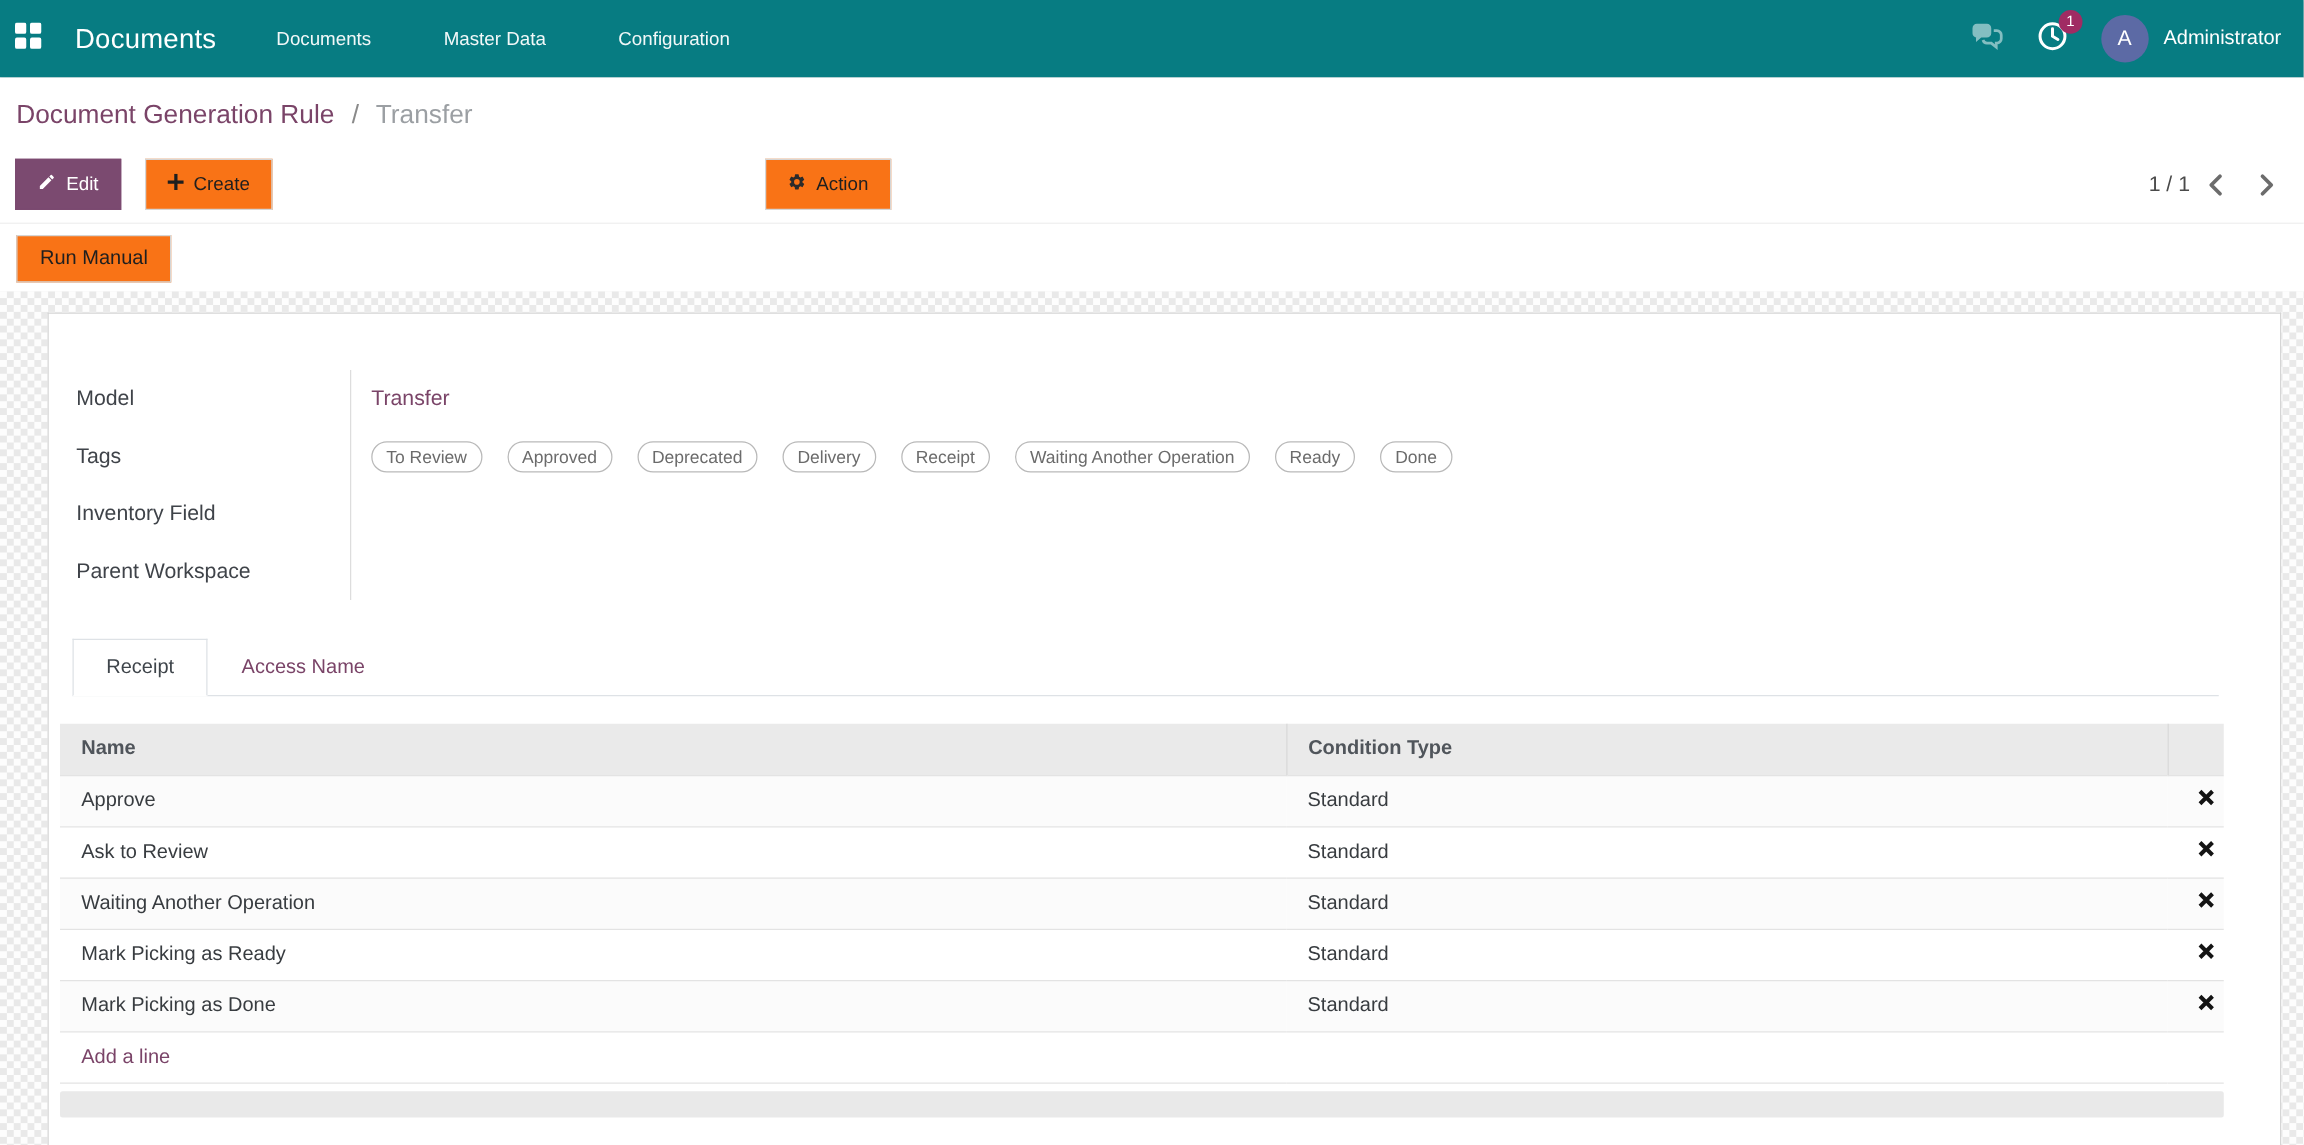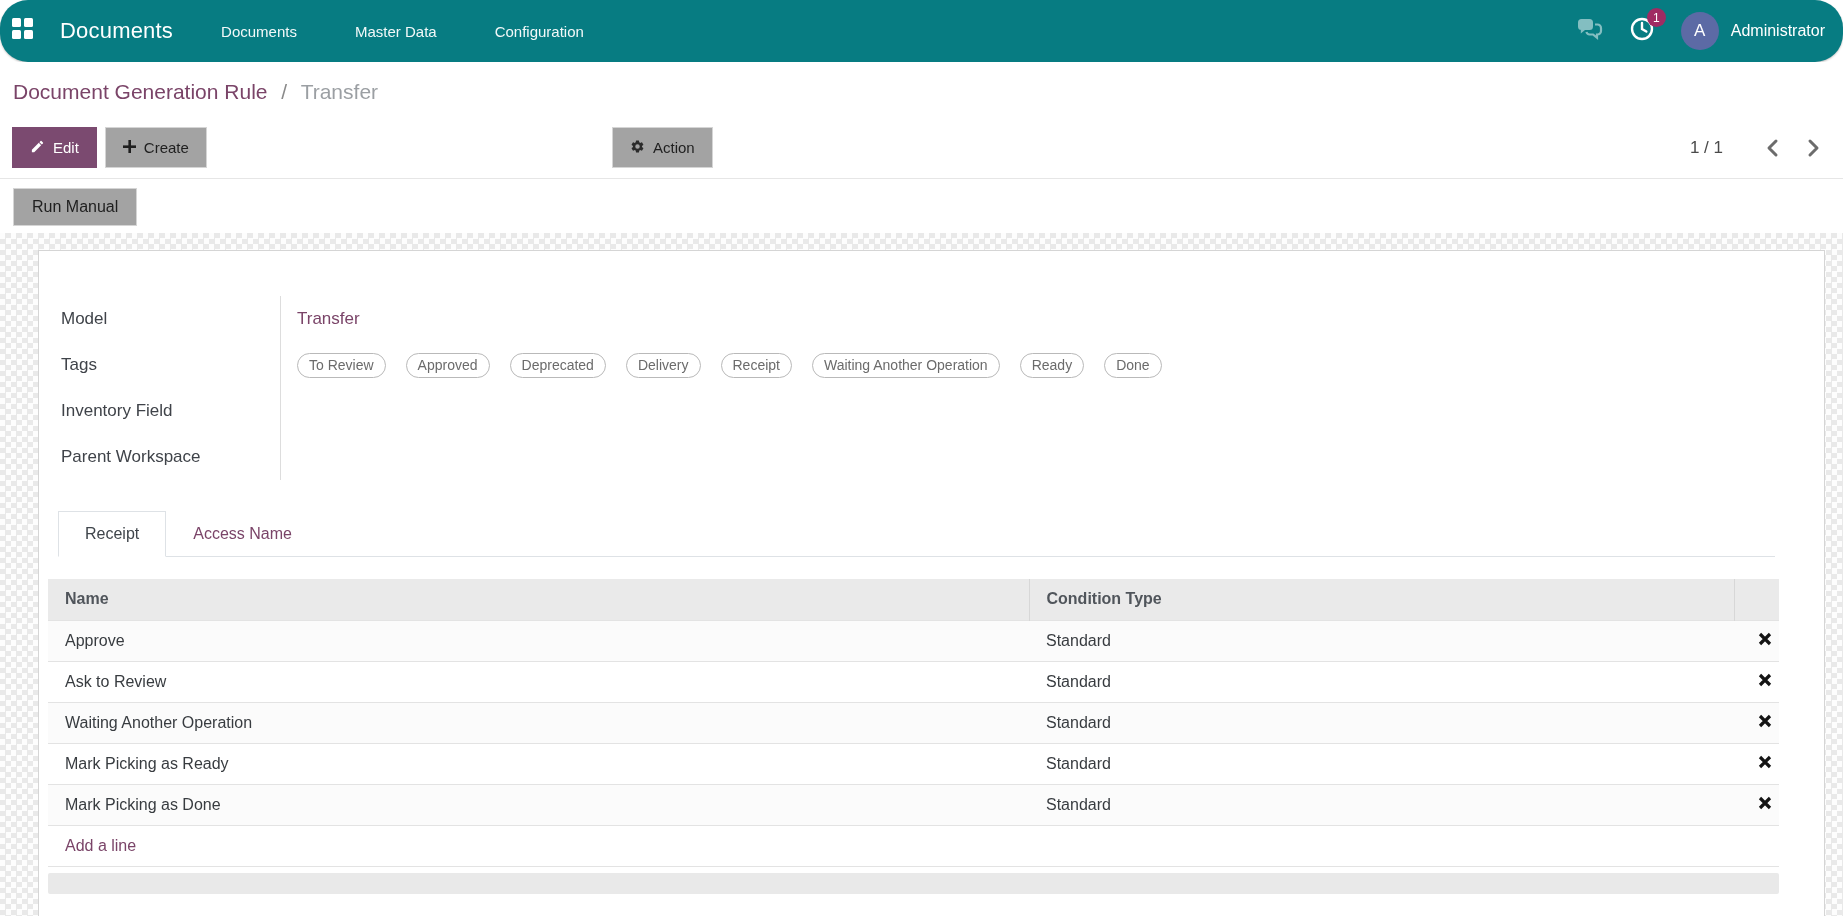--- a/index.html
+++ b/index.html
@@ -6,21 +6,21 @@
   html,body { margin:0; padding:0; }
   body {
     width:1843px; height:916px; overflow:hidden;
     font-family:"Liberation Sans","DejaVu Sans",sans-serif;
     background:#fff; color:#333;
   }
 
   
   .navbar {
     height:62px; background:#077c82; display:flex; align-items:center;
-    color:#fff; position:relative; box-shadow:0 1px 2px rgba(0,0,0,.25);border-radius:28px;
+    color:#fff; position:relative; box-shadow:0 1px 2px rgba(0,0,0,.25);
   }
   .apps-btn { width:46px; height:62px; display:flex; align-items:center; justify-content:center; cursor:pointer; }
   .brand { font-size:22px; font-weight:500; margin-left:14px; margin-right:48px; letter-spacing:.2px; }
   .nav-items { display:flex; gap:58px; font-size:15px; }
   .nav-item { cursor:pointer; opacity:.95; }
   .nav-right { margin-left:auto; display:flex; align-items:center; gap:26px; padding-right:18px; }
   .icon-btn { position:relative; display:flex; align-items:center; cursor:pointer; }
   .activity-badge {
     position:absolute; top:-8px; right:-11px; min-width:19px; height:19px; border-radius:10px;
     background:#a02b63; color:#fff; font-size:12px; display:flex; align-items:center; justify-content:center;
@@ -32,29 +32,29 @@
     display:flex; align-items:center; justify-content:center; font-size:17px;
   }
   .user-name { font-size:16px; }
 
   
   .cp-top { position:relative; height:116px; background:#fff; }
   .breadcrumb { position:absolute; left:13px; top:18px; font-size:21px; }
   .breadcrumb .bc-parent { color:#7a4468; cursor:pointer; }
   .breadcrumb .bc-sep { color:#8a8a8a; margin:0 8px; }
   .breadcrumb .bc-current { color:#9b9fa3; }
-  .btn-row { position:absolute; left:12px; top:65px; display:flex; gap:8px; }
+  .btn-row { position:absolute; left:12px; top:65px; display:flex; gap:19px; }
   .btn {
     height:41px; display:inline-flex; align-items:center; gap:8px;
-    font-size:15px; padding:0 17px; border:1px solid #d5d5d5; background:#a3a3a3; color:#1f1f1f;
+    font-size:15px; padding:0 17px; border:1px solid #d5d5d5; background:#f97316; color:#1f1f1f;
     cursor:pointer; white-space:nowrap;
   }
   .btn-primary { background:#7b4a70; border-color:#7b4a70; color:#fff; }
   .action-btn { position:absolute; left:612px; top:65px; }
-  .pager { position:absolute; right:22px; top:65px; height:41px; display:flex; align-items:center; gap:42px; }
+  .pager { position:absolute; right:22px; top:65px; height:41px; display:flex; align-items:center; gap:13px; }
   .pager-value { font-size:17px; color:#4a4a4a; }
   .pager-arrows { display:flex; gap:28px; }
   .pager-arrow { cursor:pointer; display:flex; align-items:center; }
   .cp-divider { border-top:1px solid #e6e6e6; }
   .cp-bottom { height:54px; background:#fff; }
   .run-manual { margin:9px 0 0 13px; height:38px; padding:0 18px; font-size:16px; }
 
   
   .content {
     height:683px; overflow:hidden;

